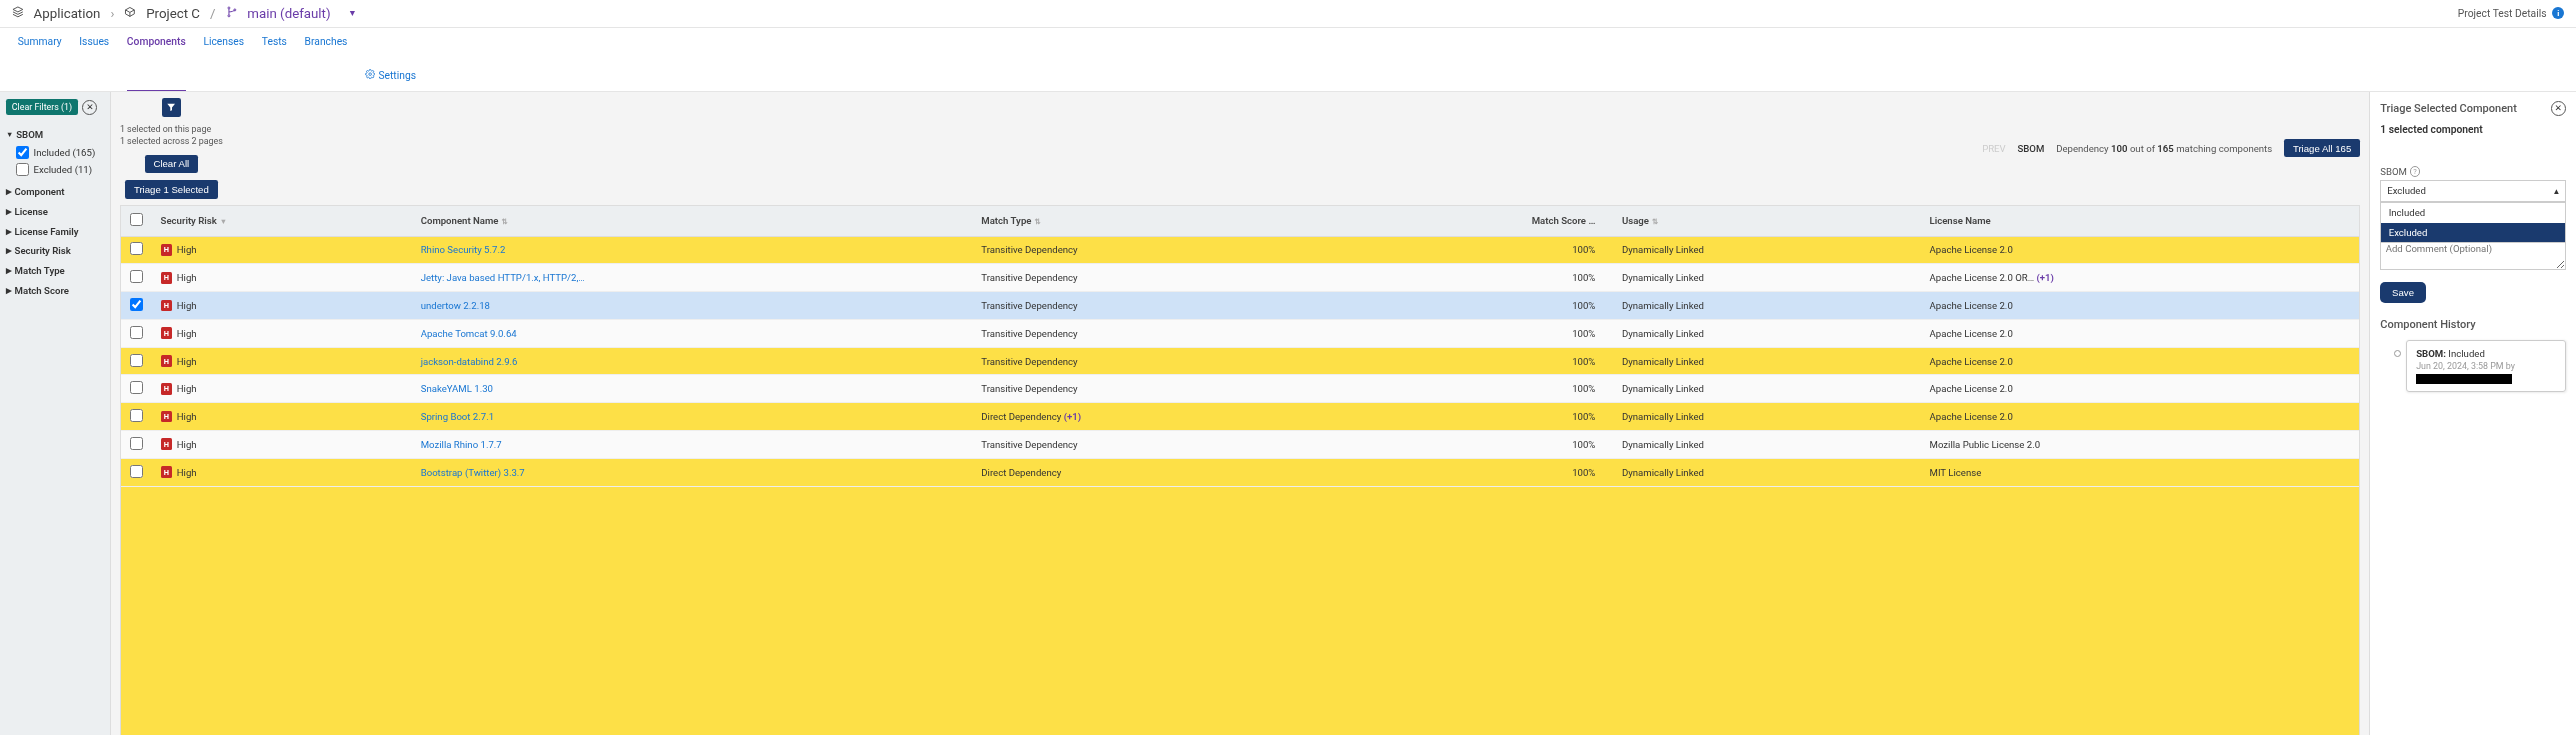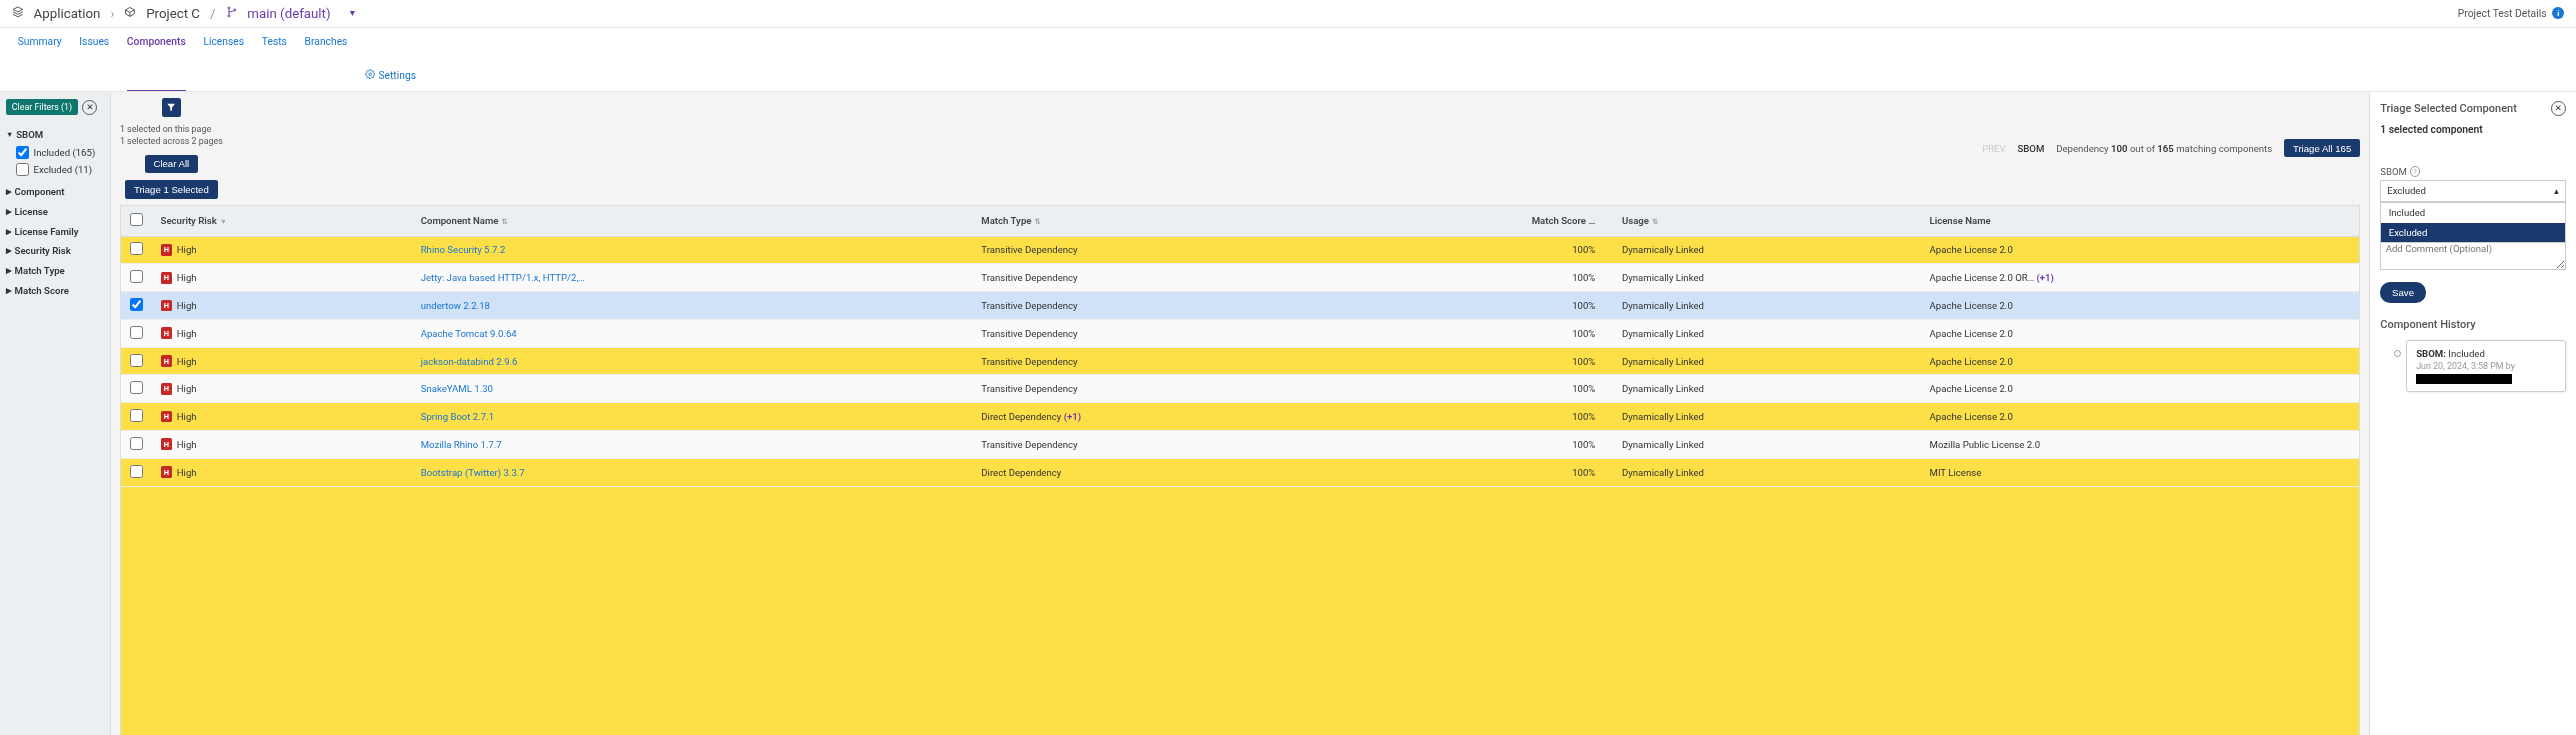--- a/index.html
+++ b/index.html
@@ -72,21 +72,21 @@
     .triage-count { font-size: 10.3px; margin-bottom: 30px; }
     .triage-count b { font-weight: 600; }
     .field-label { font-size: 9.6px; color: #555; margin-bottom: 3px; display: flex; align-items: center; gap: 3px; }
     .help-icon { width: 10.3px; height: 10.3px; border: 0.7px solid #999; border-radius: 50%; font-size: 7.4px; display: inline-flex; align-items: center; justify-content: center; color: #999; }
     .select-wrap { position: relative; margin-bottom: 7.4px; }
     .select-input { width: 100%; border: 0.7px solid #ccc; padding: 4.4px 5.9px; font-size: 9.6px; background: #fff; display: flex; justify-content: space-between; align-items: center; cursor: pointer; }
     .dropdown { position: absolute; top: 100%; left: 0; right: 0; border: 0.7px solid #ccc; background: #fff; z-index: 10; }
     .dropdown-item { padding: 4.4px 7.4px; font-size: 9.6px; cursor: pointer; }
     .dropdown-item.highlighted { background: #1a3a6e; color: #fff; }
     .comment-box { width: 100%; border: 0.7px solid #ccc; padding: 4.4px; font-size: 9.6px; color: #aaa; min-height: 29.5px; margin-bottom: 8.9px; resize: vertical; font-family: inherit; }
-    .save-btn { background: #1a3a6e; color: #fff; border: none; padding: 5.2px 11.8px; border-radius: 10px; font-size: 9.6px; cursor: pointer; }
+    .save-btn { background: #1a3a6e; color: #fff; border: none; padding: 5.2px 11.8px; border-radius: 5px; font-size: 9.6px; cursor: pointer; }
     .history-title { font-size: 11px; font-weight: 500; color: #555; margin: 14.8px 0 8.9px; }
     .history-item { border: 0.7px solid #ccc; border-radius: 3px; padding: 7.4px 8.9px; position: relative; margin-left: 26px; box-shadow: 0.7px 0.7px 2.2px rgba(0,0,0,0.08); }
     .history-dot { position: absolute; left: -13.3px; top: 8.9px; width: 7.4px; height: 7.4px; border: 1.5px solid #999; border-radius: 50%; background: #fff; }
     .history-line1 { font-size: 9.6px; }
     .history-line2 { font-size: 8.9px; color: #999; margin-top: 1.5px; }
     .redacted { background: #000; height: 10.3px; width: 96px; margin-top: 3px; }
     
     .icon-svg { width: 11.8px; height: 11.8px; }
   </style>
 </head>

